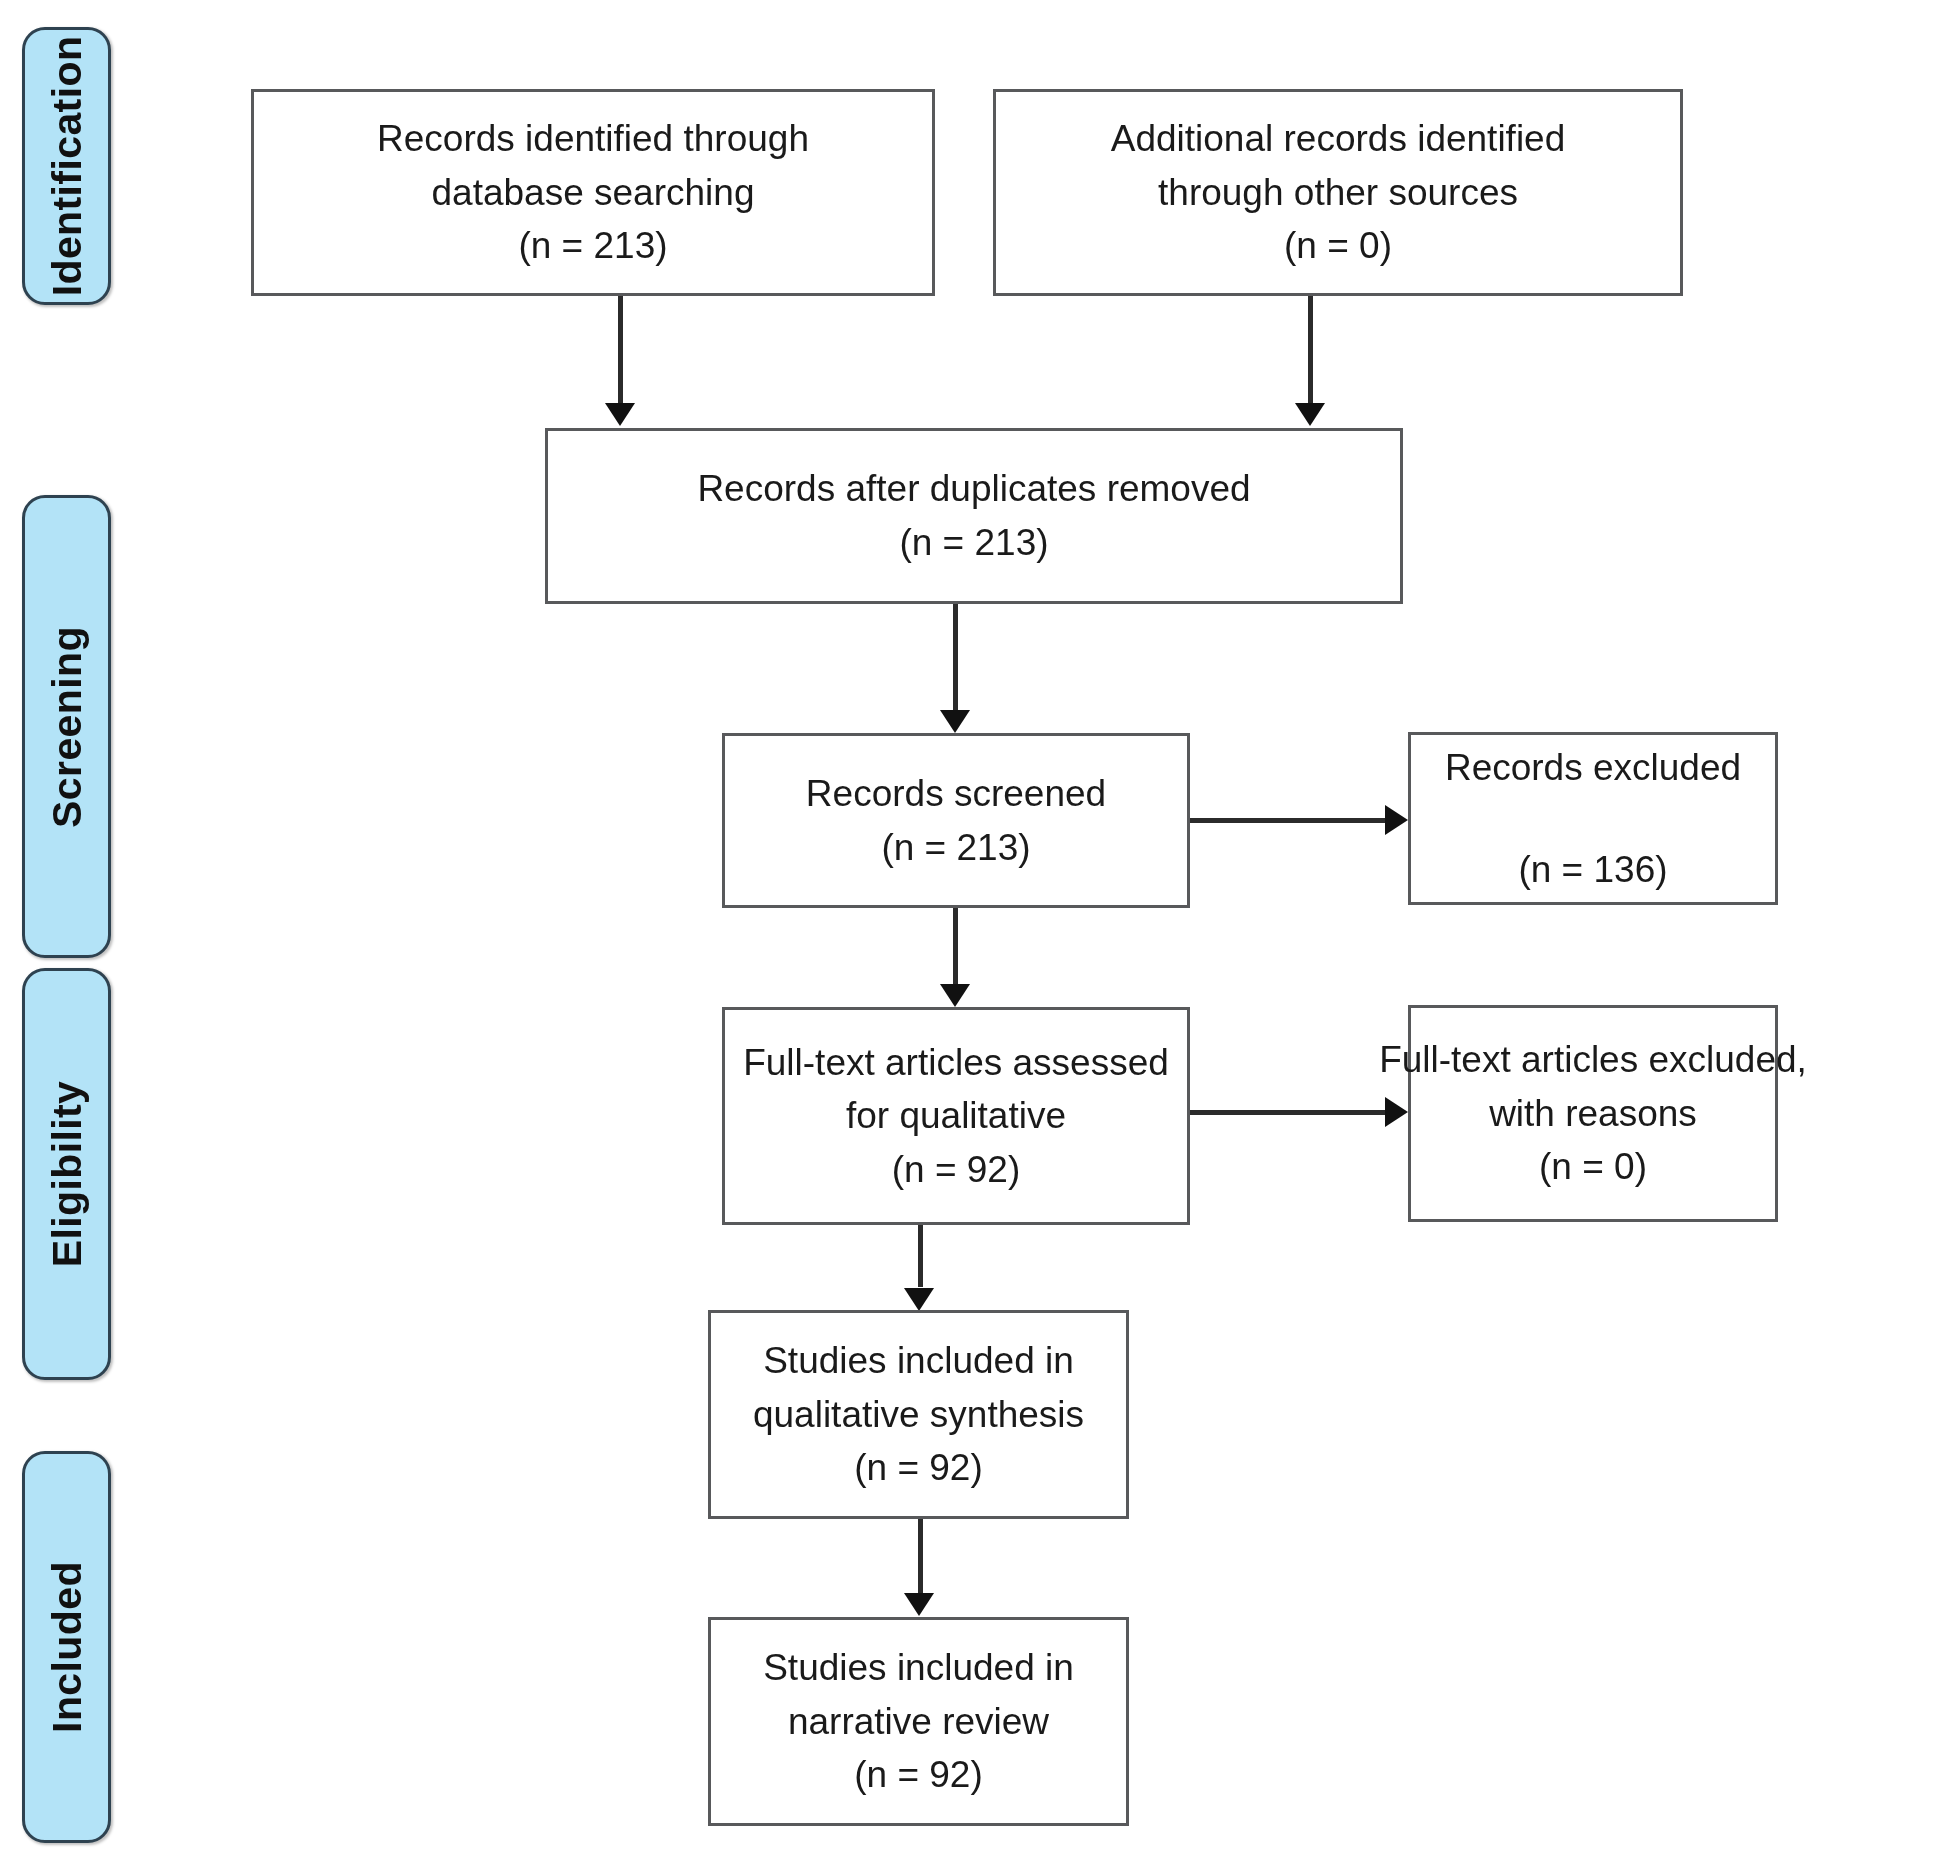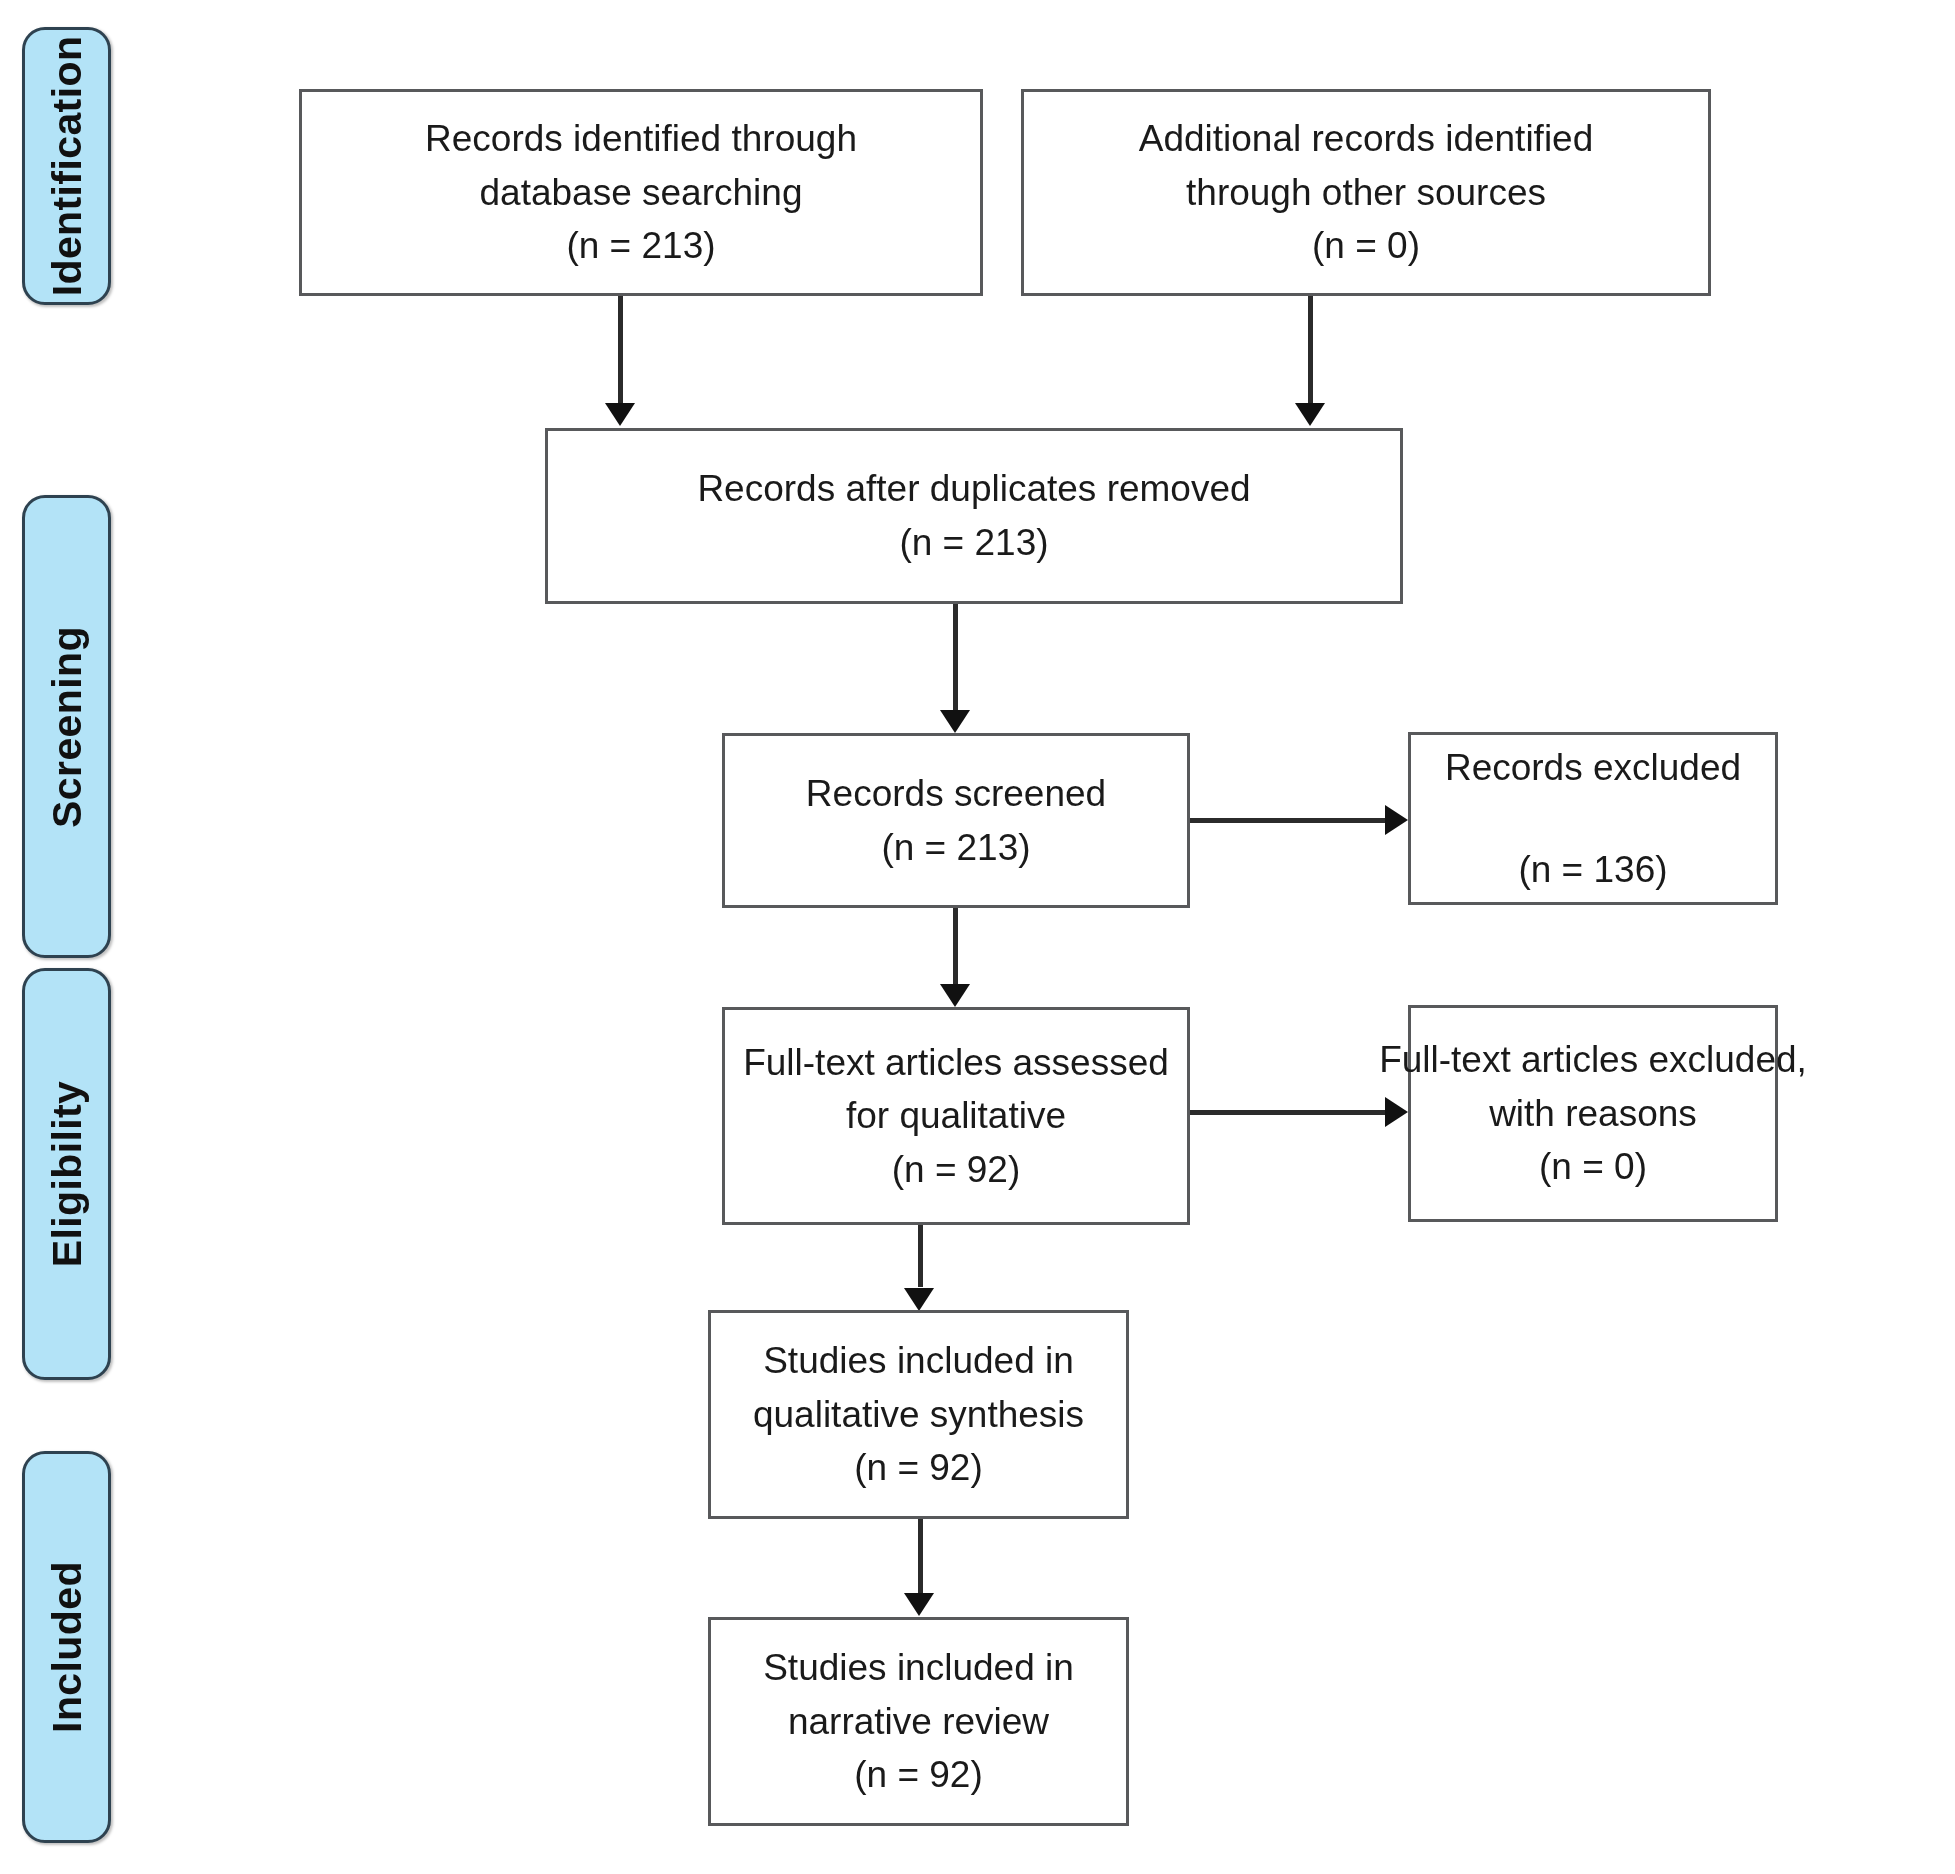--- a/index.html
+++ b/index.html
@@ -103,27 +103,27 @@
   </div>
 
   <div class="stage-tab" style="left:22px; top:968px; width:89px; height:412px;">
     <span class="stage-label">Eligibility</span>
   </div>
 
   <div class="stage-tab" style="left:22px; top:1451px; width:89px; height:392px;">
     <span class="stage-label">Included</span>
   </div>
 
-  <div class="flow-box" style="left:251px; top:89px; width:684px; height:207px;margin-left:48px;">
+  <div class="flow-box" style="left:251px; top:89px; width:684px; height:207px;">
     <span class="line">Records identified through</span>
     <span class="line">database searching</span>
     <span class="line">(n = 213)</span>
   </div>
 
-  <div class="flow-box" style="left:1021px; top:89px; width:690px; height:207px;">
+  <div class="flow-box" style="left:993px; top:89px; width:690px; height:207px;">
     <span class="line">Additional records identified</span>
     <span class="line">through other sources</span>
     <span class="line">(n = 0)</span>
   </div>
 
   <div class="conn-v" style="left:618px; top:296px; height:107px;"></div>
   <div class="arrow-down" style="left:605px; top:403px;"></div>
 
   <div class="conn-v" style="left:1308px; top:296px; height:107px;"></div>
   <div class="arrow-down" style="left:1295px; top:403px;"></div>

